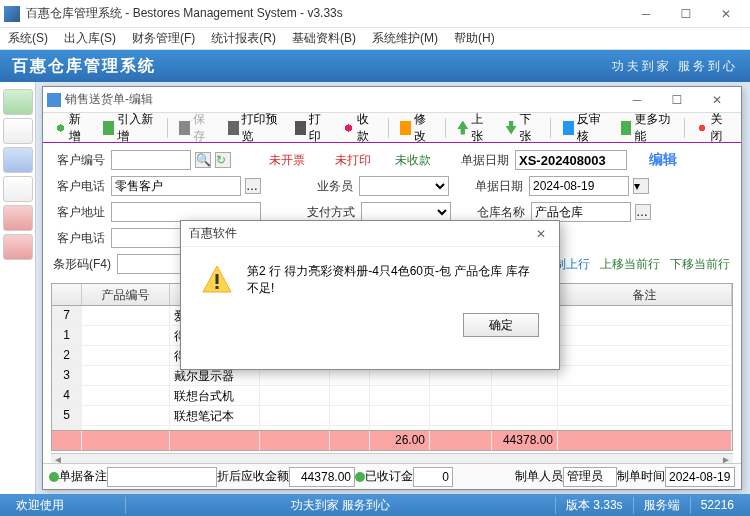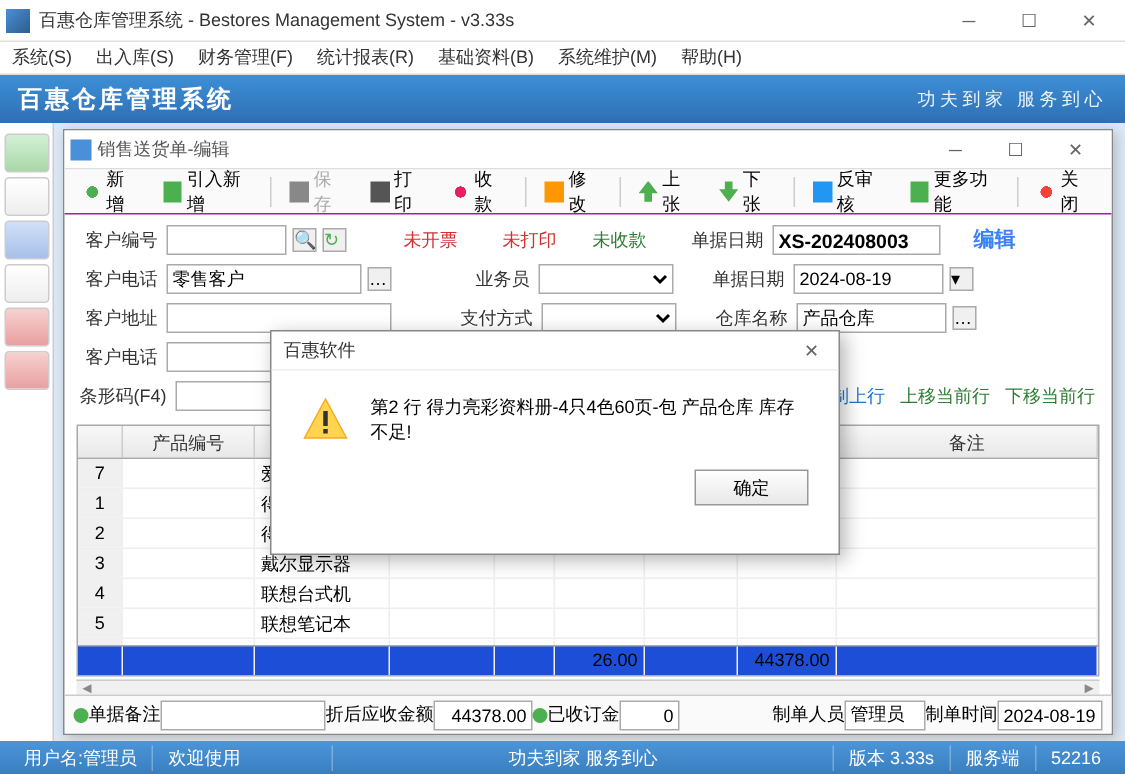--- a/index.html
+++ b/index.html
@@ -50,21 +50,21 @@
 .green{color:#2e7d32}
 .linkbtn{color:#1976d2;cursor:pointer;padding:0 3px}
 .billno{font-weight:bold;font-size:13px}
 .editmode{color:#3b82f6;font-weight:bold;font-size:14px}
 .table{border:1px solid #aaa;margin:2px 8px}
 .thead{display:flex;background:linear-gradient(#f8f8f8,#e8e8e8);border-bottom:1px solid #aaa;height:22px}
 .th{border-right:1px solid #ccc;padding:3px 4px;text-align:center;color:#333}
 .tbody{height:124px;overflow:auto;background:#fff}
 .tr{display:flex;height:20px;border-bottom:1px solid #eee}
 .td{border-right:1px solid #eee;padding:2px 4px;overflow:hidden;white-space:nowrap}
-.tfoot{display:flex;border-top:1px solid #aaa;height:20px;background:#1d4ed8}
+.tfoot{display:flex;border-top:1px solid #aaa;height:20px;background:#fca5a5}
 .bottombar{position:absolute;bottom:0;left:0;right:0;height:26px;border-top:1px solid #ccc;display:flex;align-items:center;padding:0 6px;gap:0;background:#fafafa}
 .dot{width:10px;height:10px;border-radius:50%;display:inline-block}
 .dot.g{background:#4caf50}
 .statusbar{position:absolute;bottom:0;left:0;right:0;height:22px;background:linear-gradient(#4a95d8,#3a7fc0);display:flex;align-items:center;color:#fff;padding:0 6px}
 .sb-cell{padding:0 10px;border-right:1px solid rgba(255,255,255,.3)}
 .modal{position:absolute;left:180px;top:220px;width:380px;height:150px;background:#fff;border:1px solid #888;box-shadow:3px 3px 12px rgba(0,0,0,.3);z-index:100}
 .modal-tb{height:26px;display:flex;align-items:center;padding:0 8px;border-bottom:1px solid #eee}
 .modal-tb .title{flex:1;color:#333}
 .modal-x{width:20px;height:20px;display:flex;align-items:center;justify-content:center;cursor:pointer;color:#666}
 .modal-body{padding:16px 20px;display:flex;align-items:center;gap:14px}
@@ -141,20 +141,24 @@
       <div class="tbtn">
           <span class="tico imp"></span>
           <span>引入新增</span>
         </div>
       <div class="tsep"></div>
       <div class="tbtn" style="color:#aaa">
           <span class="tico save"></span>
           <span>保存</span>
         </div>
       <div class="tbtn">
+          <span class="tico prev"></span>
+          <span>打印预览</span>
+        </div>
+      <div class="tbtn">
           <span class="tico print"></span>
           <span>打印</span>
         </div>
       <div class="tbtn">
           <span class="tico pay"></span>
           <span>收款</span>
         </div>
       <div class="tsep"></div>
       <div class="tbtn">
           <span class="tico edit"></span>
@@ -357,21 +361,20 @@
       <span style="flex:1"></span>
       <span>制单人员</span>
       <input class="finput" style="width: 54px;" readonly="" value="管理员">
       <span>制单时间</span>
       <input class="finput" style="width: 70px;" readonly="" value="2024-08-19">
     </div>
   </div>
 </div>
 
 <div class="statusbar">
-  <span class="sb-cell"><span>用户名:</span><span>管理员</span></span>
   <span class="sb-cell" style="flex:0 0 120px;text-align:left">欢迎使用</span>
   <span class="sb-cell" style="flex:1;text-align:center">功夫到家 服务到心</span>
   <span class="sb-cell"><span>版本</span> <span>3.33s</span></span>
   <span class="sb-cell">服务端</span>
   <span class="sb-cell" style="border:none">52216</span>
 </div>
 
 <div class="modal">
   <div class="modal-tb">
     <span class="title">百惠软件</span>

